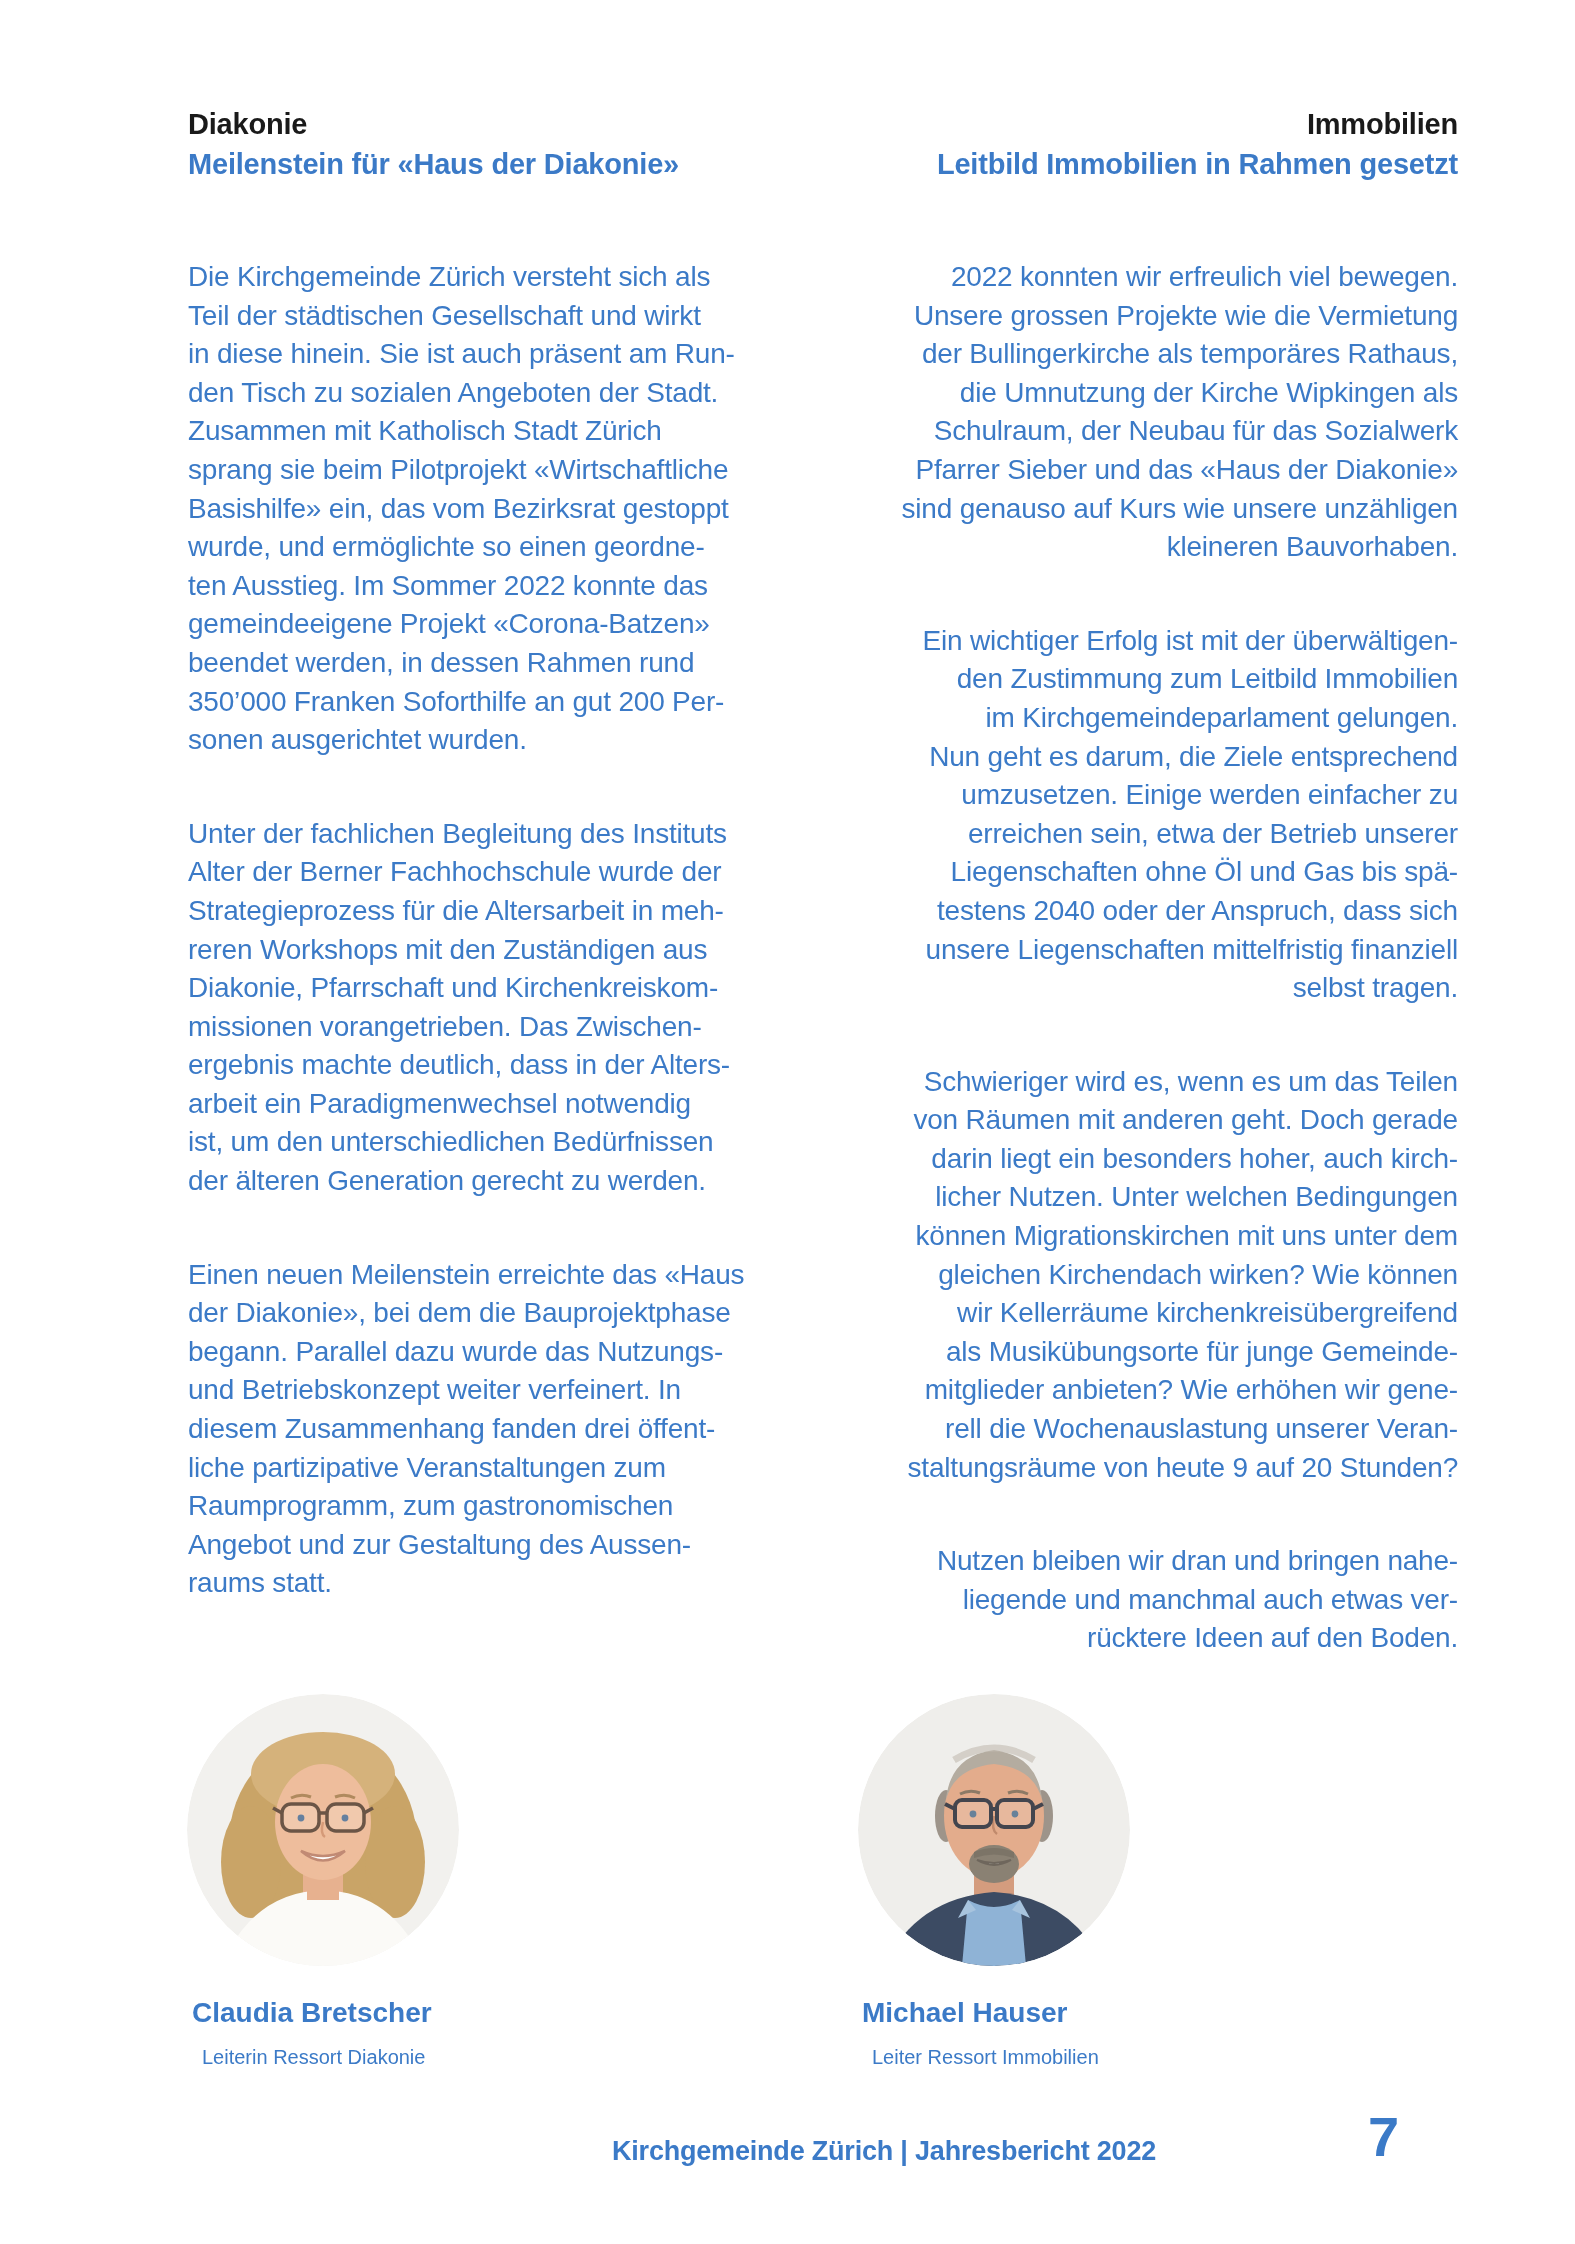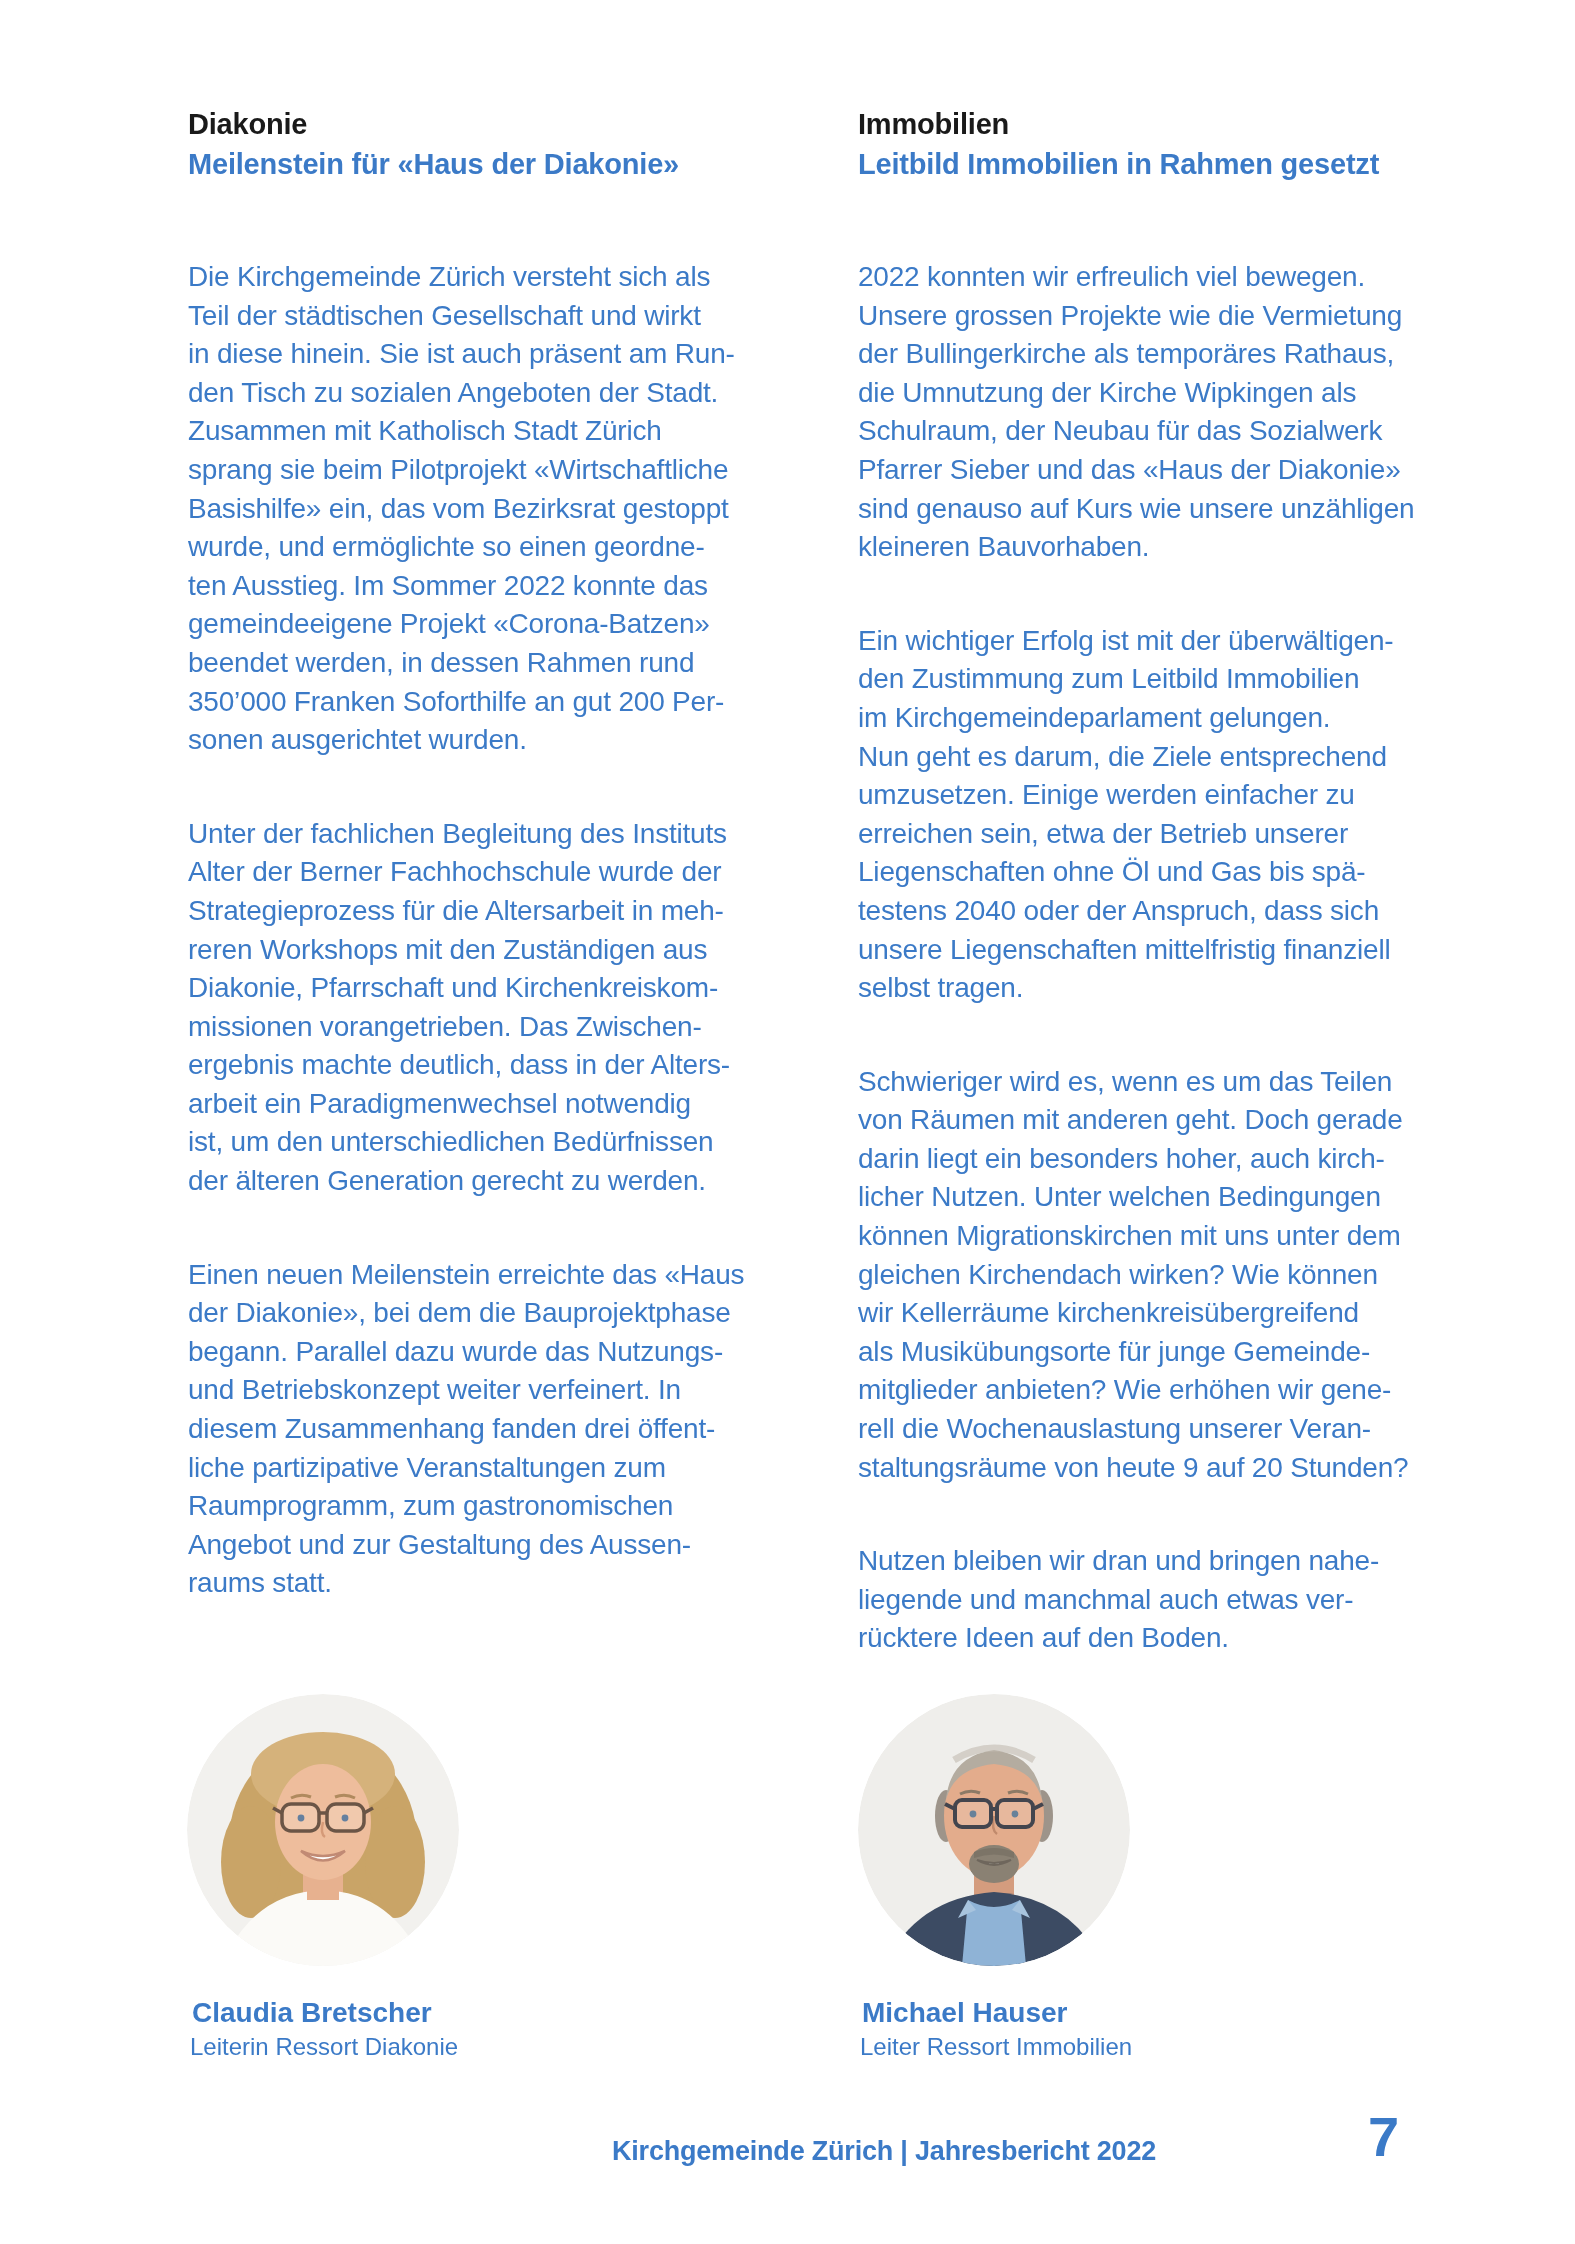--- a/index.html
+++ b/index.html
@@ -6,21 +6,21 @@
   .page{
     position:relative;
     width:1575px;height:2244px;
     background:#ffffff;
     font-family:"Liberation Sans","DejaVu Sans",sans-serif;
     overflow:hidden;
     padding-left:46px;
   }
   .article{position:absolute;top:104px;width:600px;}
   .article-left{left:188px;}
-  .article-right{left:858px;}
+  .article-right{left:858px;text-align:right;}
   .kicker{
     margin:0;font-size:29px;line-height:40px;font-weight:bold;
     color:var(--heading-black,#1a1a1a);letter-spacing:-0.2px;
   }
   .title{
     margin:0;font-size:29px;line-height:40px;font-weight:bold;
     color:var(--accent-blue,#3b7ac7);letter-spacing:-0.2px;
   }
   .body-text{margin-top:74px;}
   .para{
@@ -37,21 +37,21 @@
   .portrait-right{left:858px;}
   .portrait svg{display:block;width:100%;height:100%;}
   .caption{position:absolute;top:1994px;width:500px;}
   .caption-left{left:188px;}
   .caption-right{left:858px;}
   .person-name{
     margin:4px;font-size:28px;line-height:30px;font-weight:bold;
     color:var(--accent-blue,#3b7ac7);
   }
   .person-role{
-    margin:2px;font-size:24px;line-height:30px;
+    margin:14px;font-size:20px;line-height:30px;
     color:var(--accent-blue,#3b7ac7);
   }
   .footer-text{
     position:absolute;left:612px;top:2136px;
     font-size:27px;line-height:30px;
     color:var(--accent-blue,#3b7ac7);letter-spacing:-0.2px;font-weight:bold;
   }
   .page-number{
     position:absolute;left:1368px;top:2108px;
     font-size:56px;line-height:58px;font-weight:bold;

